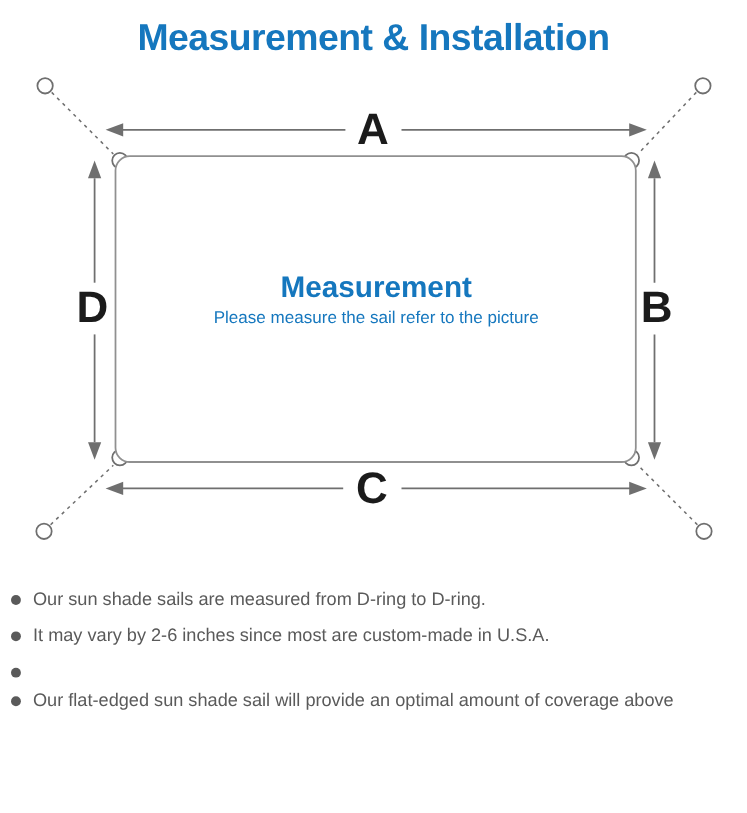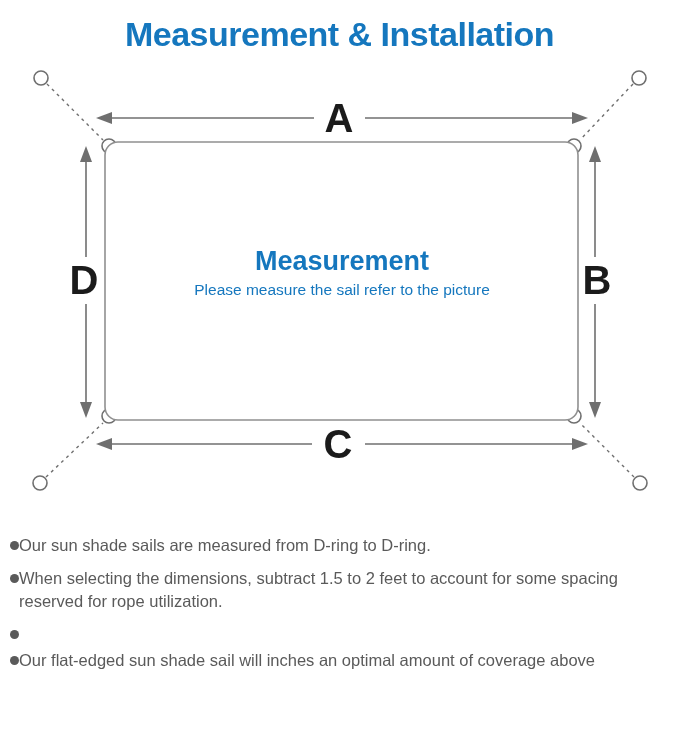--- a/index.html
+++ b/index.html
@@ -27,21 +27,21 @@
   .aline{stroke:var(--line);stroke-width:1.6;fill:none;}
   .ahead{fill:var(--line);stroke:none;}
   .dim-label{font-size:40px;font-weight:700;fill:var(--label);text-anchor:middle;dominant-baseline:central;}
   .center-title{font-size:27px;font-weight:700;fill:var(--accent);text-anchor:middle;dominant-baseline:central;}
   .center-sub{font-size:15.5px;fill:var(--accent);text-anchor:middle;dominant-baseline:central;}
   ul.notes{
     position:absolute;top:534px;left:10px;width:646px;
     margin:0;padding:0;list-style:none;
   }
   ul.notes li{
-    display:flex;margin-bottom:10px;
+    display:flex;gap:11px;margin-bottom:10px;
     color:var(--body-text);font-size:16.5px;line-height:23px;
   }
   .dot{flex:0 0 auto;width:9px;height:9px;border-radius:50%;background:var(--body-text);margin-top:7px;}
   .note-line{display:block;}
 </style>
 </head>
 <body>
 
 <h1 class="page-title">Measurement &amp; Installation</h1>
 
@@ -104,26 +104,26 @@
   <li>
     <span class="dot"></span>
     <div class="note-text">
       <span class="note-line">Our sun shade sails are measured from D-ring to D-ring.</span>
       <span class="note-line"></span>
     </div>
   </li>
   <li>
     <span class="dot"></span>
     <div class="note-text">
-      <span class="note-line">When selecting the dimensions, subtract 1.5 to 2 feet to account for some spacing</span>
-      <span class="note-line">reserved for rope utilization.</span>
+      <span class="note-line">It may vary by 2-6 inches since most are custom-made in U.S.A.</span>
+      <span class="note-line"></span>
     </div>
   </li>
   <li>
     <span class="dot"></span>
   </li>
   <li>
     <span class="dot"></span>
     <div class="note-text">
-      <span class="note-line">Our flat-edged sun shade sail will inches an optimal amount of coverage above</span>
+      <span class="note-line">Our flat-edged sun shade sail will provide an optimal amount of coverage above</span>
     </div>
   </li>
 </ul>
 
 </body></html>

